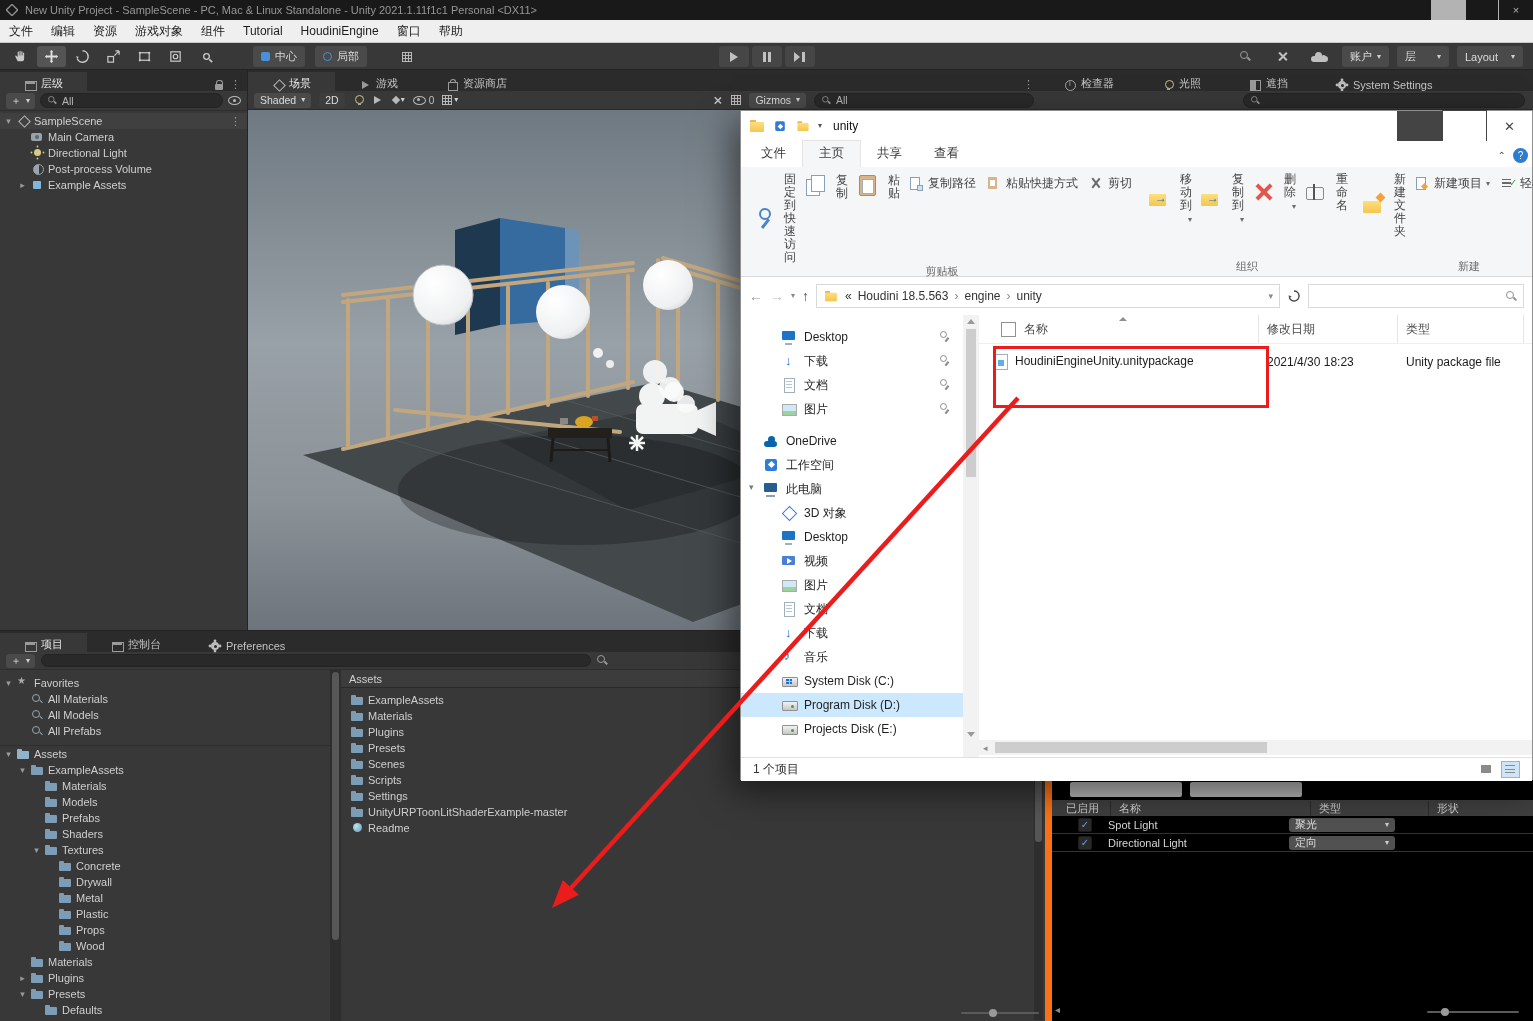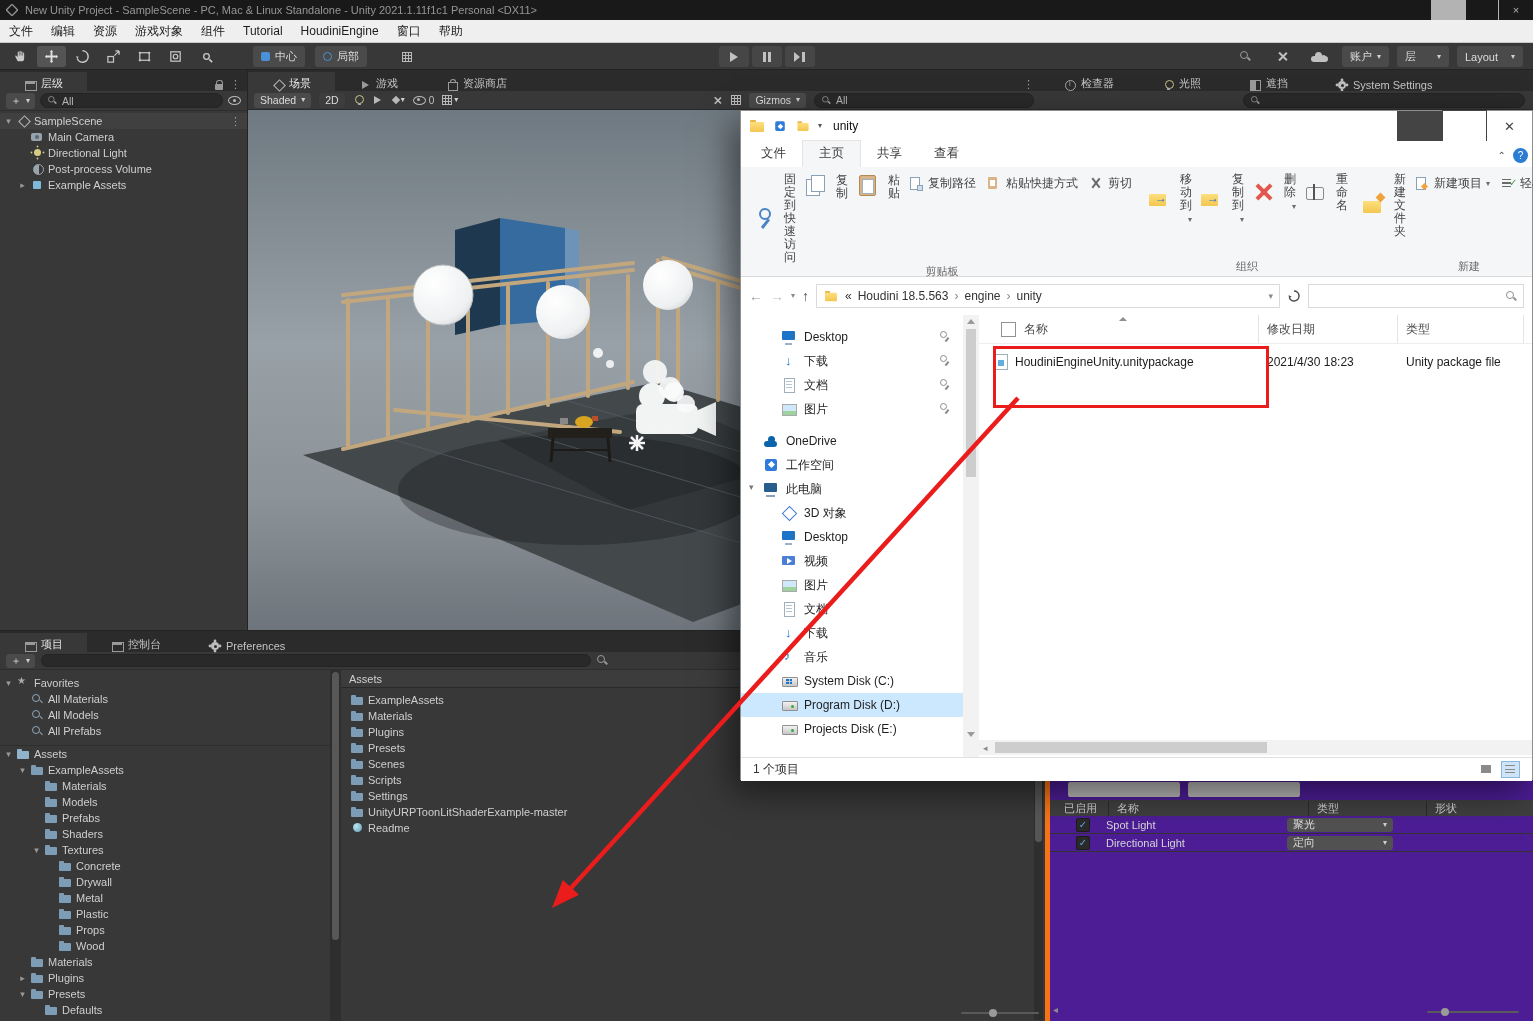--- a/index.html
+++ b/index.html
@@ -138,21 +138,21 @@
   .trow .harrow::before{content:""}
   .trow[data-arrow=down] .harrow::before{content:"▾"}
   .trow[data-arrow=right] .harrow::before{content:"▸"}
   .trow[data-depth="0"]{padding-left:4px}
   .trow[data-depth="1"]{padding-left:18px}
   .trow[data-depth="2"]{padding-left:32px}
   .trow[data-depth="3"]{padding-left:46px}
   .trow[data-sep="1"]{border-top:1px solid #2e2e2e;margin-top:6px}
   .scenepanel{left:248px;top:70px;width:792px;height:560px;background:#383838;box-sizing:border-box}
   .projpanel{left:0;top:630px;width:1045px;height:391px;background:#383838;border-top:1px solid #232323;box-sizing:border-box}
-  .lightspanel{left:1045px;top:780px;width:488px;height:241px;background:#4c1d95;border-left:5px solid #f97316;box-sizing:border-box}
+  .lightspanel{left:1045px;top:780px;width:488px;height:241px;background:#000000;border-left:7px solid #f97316;box-sizing:border-box}
   .lh{display:flex;align-items:center;height:16px;background:#3f3f3f;font-size:11px;color:#cfcfcf}
   .lh span:nth-child(1){width:58px;padding-left:14px;box-sizing:border-box}
   .lh span:nth-child(2){width:200px;border-left:1px solid #2b2b2b;padding-left:8px;box-sizing:border-box}
   .lh span:nth-child(3){width:118px;border-left:1px solid #2b2b2b;padding-left:8px;box-sizing:border-box}
   .lh span:nth-child(4){flex:1;border-left:1px solid #2b2b2b;padding-left:8px}
   .lrow{display:flex;align-items:center;height:17px;font-size:11px;color:#d6d6d6;border-bottom:1px solid #333}
   .lchk{width:12px;height:12px;background:#2a2a2a;border:1px solid #1c1c1c;border-radius:2px;margin-left:26px;color:#66a3e0;font-size:10px;line-height:11px;text-align:center}
   .lname{width:197px;padding-left:16px;box-sizing:border-box}
   .ldrop{width:106px;height:14px;background:#515151;border-radius:3px;display:flex;align-items:center;justify-content:space-between;padding:0 6px;box-sizing:border-box;color:#ddd}
   .pill{position:absolute;height:15px;width:112px;background:#b7b7b7;border-radius:2px}
@@ -192,21 +192,21 @@
   .ex-sbar .thumb{position:absolute;left:3px;top:14px;width:10px;height:148px;background:#cdcdcd}
   .tri-up{width:0;height:0;border-left:4px solid transparent;border-right:4px solid transparent;border-bottom:5px solid #9a9a9a;position:absolute;left:4px;top:4px}
   .tri-dn{width:0;height:0;border-left:4px solid transparent;border-right:4px solid transparent;border-top:5px solid #9a9a9a;position:absolute;left:4px;bottom:20px}
   .ex-list{flex:1;position:relative;font-size:12px;color:#1c1c1c}
   .ex-head{display:flex;align-items:center;height:28px;border-bottom:1px solid #eee;color:#4a4a4a;position:relative}
   .hc{box-sizing:border-box;border-right:1px solid #e5e5e5;height:100%;display:flex;align-items:center;padding-left:8px;position:relative}
   .hc.c1{width:280px}.hc.c2{width:139px}.hc.c3{width:126px}
   .sortcaret{position:absolute;left:50%;top:2px;width:0;height:0;border-left:4px solid transparent;border-right:4px solid transparent;border-bottom:4px solid #8f8f8f}
   .exchk{width:13px;height:13px;border:1px solid #919191;background:#fff;margin:0 8px 0 14px}
   .frow{display:flex;align-items:center;height:23px;margin-top:6px}
-  .frow .fc1{width:280px;display:flex;align-items:center;gap:6px;padding-left:14px;box-sizing:border-box}
+  .frow .fc1{width:280px;display:flex;align-items:flex-start;gap:6px;padding-left:14px;box-sizing:border-box}
   .frow .fc2{width:139px;padding-left:8px;box-sizing:border-box}
   .frow .fc3{width:126px;padding-left:8px;box-sizing:border-box}
   .hscroll{position:absolute;left:0;bottom:2px;right:0;height:15px;background:#f2f2f2;display:flex;align-items:center}
   .hthumb{position:absolute;left:16px;width:272px;height:11px;top:2px;background:#cdcdcd}
   .ex-status{height:24px;border-top:1px solid #e1e1e1;display:flex;align-items:center;padding:0 12px;font-size:12px;color:#333;background:#fff;box-sizing:border-box}
   .svic{width:17px;height:15px;border:1px solid transparent;margin-left:5px;position:relative}
   .svic.a{background:#cfe4f7;border-color:#88b8e0}
   .svic::before{content:"";position:absolute;left:3px;top:3px;width:10px;height:8px;background:repeating-linear-gradient(#8a8a8a 0 1.4px,transparent 1.4px 3.6px)}
   .svic.b::before{background:#8a8a8a}
   

